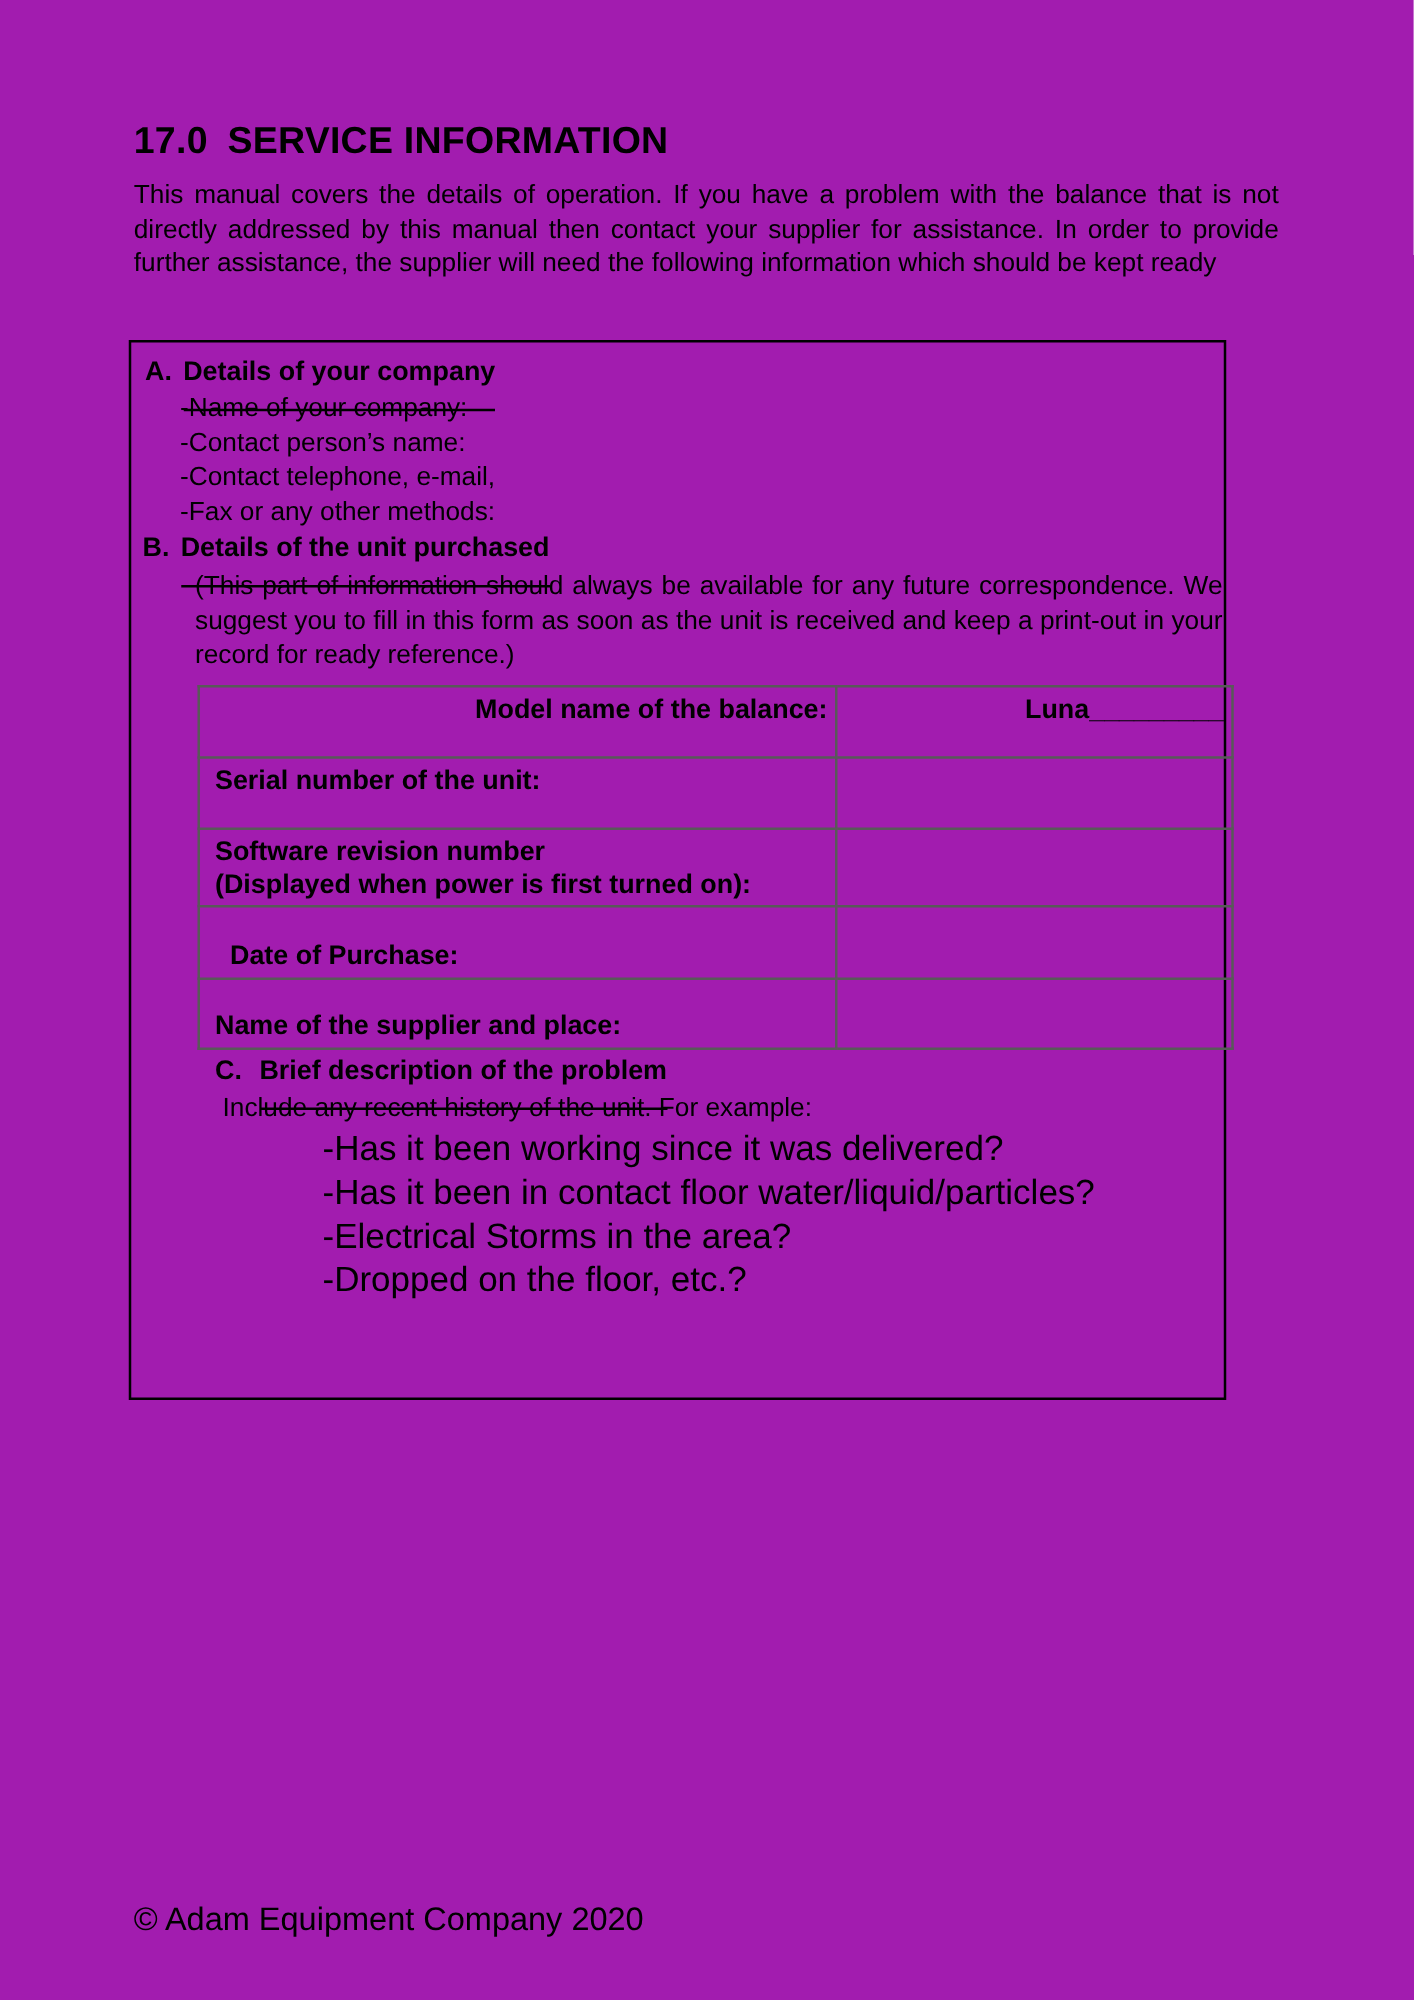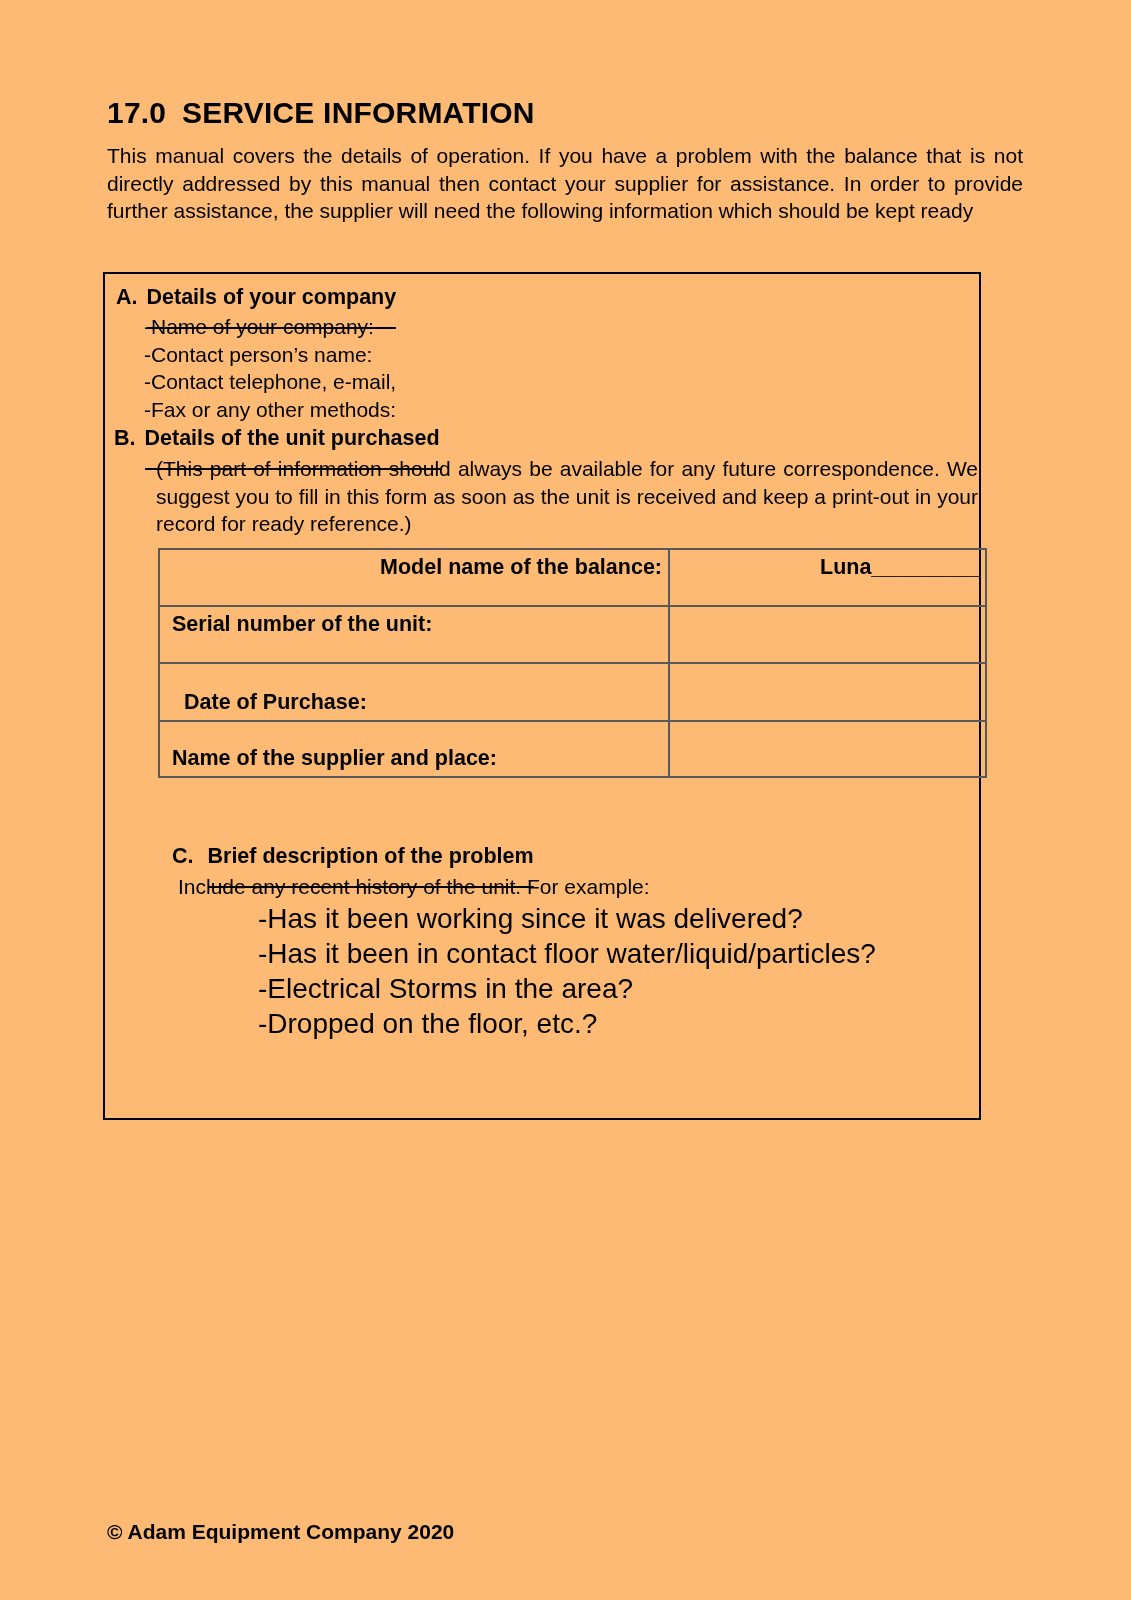--- a/index.html
+++ b/index.html
@@ -1,20 +1,20 @@
 <!DOCTYPE html>
 <html><head>
 <meta charset="utf-8">
 <style>
   html, body { margin: 0; padding: 0; background: #ffffff; }
   .page {
     position: relative;
     width: 1131px;
     height: 1600px;
-    background: #fdba74;
+    background: #a21caf;
     color: #000000;
     font-family: "Liberation Sans", sans-serif;
     overflow: hidden;
   }
 
   
   .title-row {
     position: absolute;
     left: 107px;
     top: 96px;
@@ -98,22 +98,22 @@
   .sec-c .sec-head .lbl { margin-right: 14px; }
   .sec-c .c-intro { margin-left: 6px; margin-top: 4px; font-size: 21px; line-height: 27px; }
   .sec-c .c-items { margin-left: 86px; margin-top: 6px; font-size: 28px; }
   .sec-c .c-items div { margin-bottom: 9px; line-height: 26px; }
 
   
   .footer {
     position: absolute;
     left: 107px;
     top: 1520px;
-    font-size: 21px;
-    font-weight: 700;
+    font-size: 26px;
+    font-weight: 400;
   }
 </style>
 </head>
 <body>
 
 <div class="page">
 
   <div class="title-row">
     <span class="sec-num">17.0</span><span>SERVICE INFORMATION</span>
   </div>
@@ -144,20 +144,27 @@
     <table class="unit-table">
       <tbody>
           <tr class="r1">
         <td class="col-label">Model name of the balance:</td>
         <td class="col-value">Luna_________</td>
       </tr>
       <tr class="r2">
         <td class="col-label">Serial number of the unit:</td>
         <td class="col-value"></td>
       </tr>
+      <tr class="r3">
+        <td class="col-label">
+          <div>Software revision number</div>
+          <div>(Displayed when power is first turned on):</div>
+        </td>
+        <td class="col-value"></td>
+      </tr>
       <tr class="r4">
         <td class="col-label v-bottom">Date of Purchase:</td>
         <td class="col-value"></td>
       </tr>
       <tr class="r5">
         <td class="col-label v-bottom">Name of the supplier and place:</td>
         <td class="col-value"></td>
       </tr>
     </tbody>
       </table>

